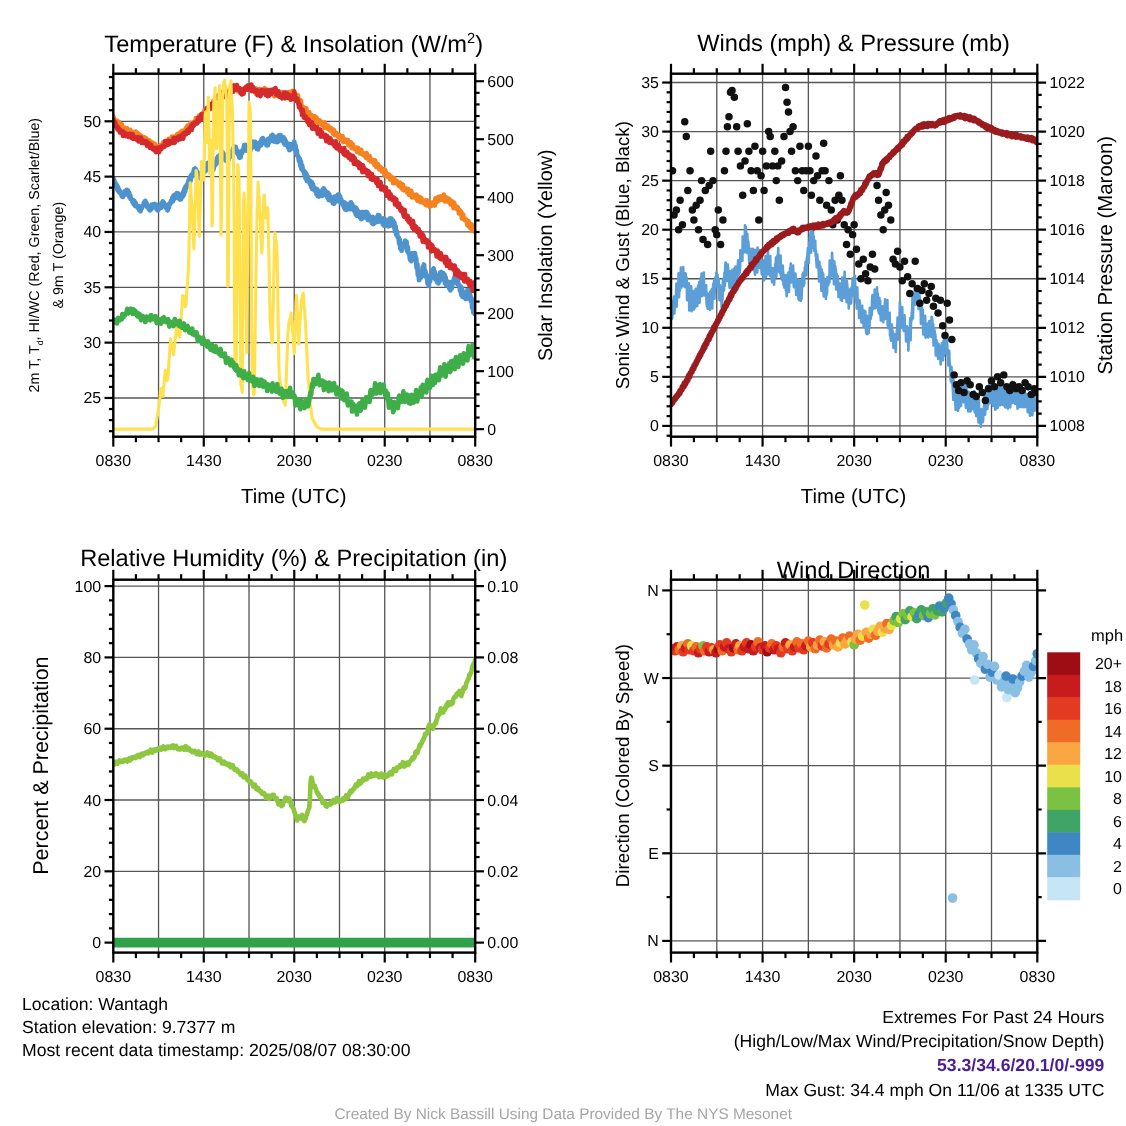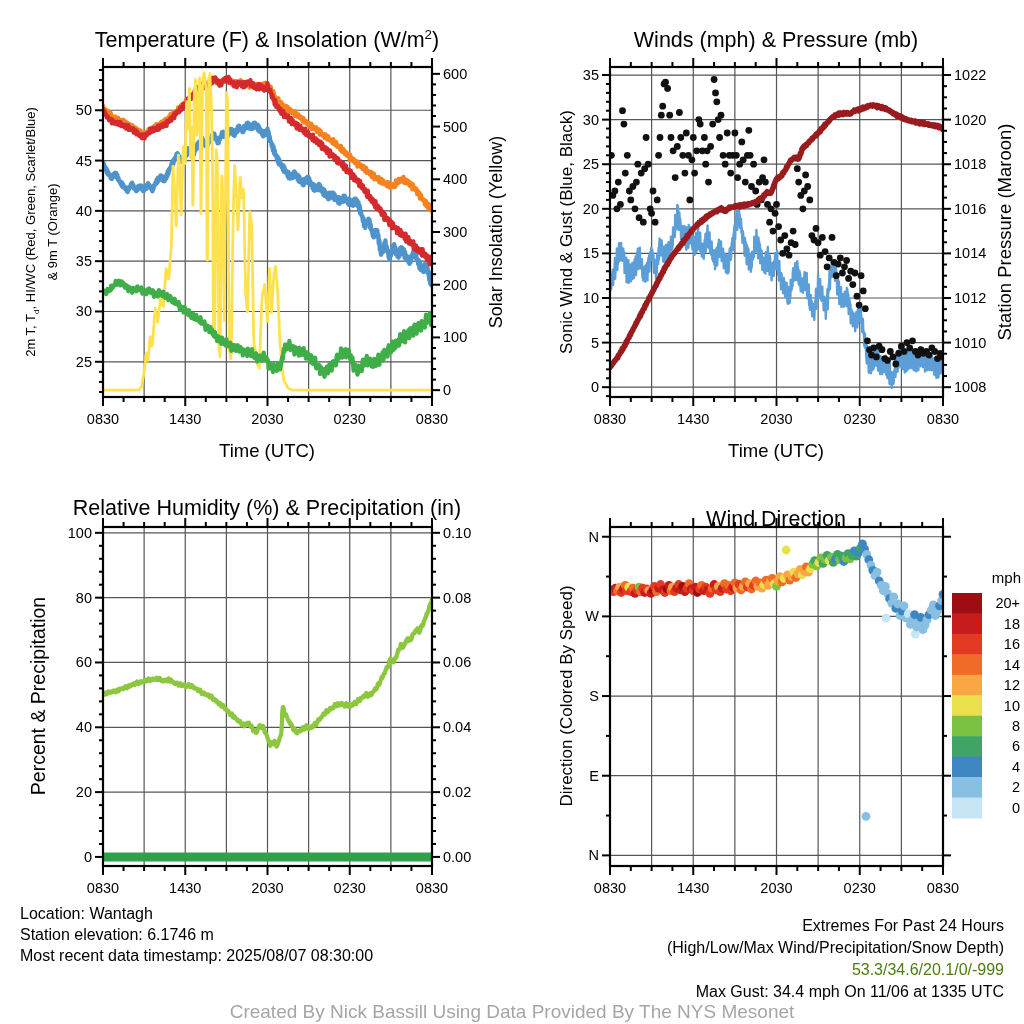--- a/index.html
+++ b/index.html
@@ -8,21 +8,21 @@
   #plot-svg{position:absolute;left:0;top:0;}
   #plot-svg text{font-family:"Liberation Sans", sans-serif;fill:#000;}
   .abs{position:absolute;white-space:nowrap;}
   .ctr{transform:translate(-50%,-50%);text-align:right;}
   .vlab{transform:translate(-50%,-50%) rotate(-90deg);}
   .title{font-size:21.5px;}
   sup{font-size:62%;}
   sub{font-size:62%;}
   .info{font-size:16px;line-height:21px;}
   .extremes{font-size:16px;line-height:22px;text-align:right;}
-  .footer{font-size:19px;color:#a6a6a6;}
+  .footer{font-size:14px;color:#a6a6a6;}
 </style>
 </head>
 <body>
 
 <div class="page">
   <svg id="plot-svg" width="1024" height="1024">
       <g>
         <clipPath id="clip-temp-insolation">
           <rect x="103" y="67" width="329" height="330"></rect>
         </clipPath>
@@ -918,25 +918,25 @@
   <div class="abs vlab" style="left:567px;top:232px;font-size:17px;">Sonic Wind &amp; Gust (Blue, Black)</div>
   <div class="abs vlab" style="left:1005px;top:232px;font-size:18.5px;">Station Pressure (Maroon)</div>
   <div class="abs vlab" style="left:38px;top:696px;font-size:19.5px;">Percent &amp; Precipitation</div>
   <div class="abs vlab" style="left:567px;top:696px;font-size:17px;">Direction (Colored By Speed)</div>
 
   <div class="abs ctr" style="left:267px;top:451px;font-size:18.5px;">Time (UTC)</div>
   <div class="abs ctr" style="left:776px;top:451px;font-size:18.5px;">Time (UTC)</div>
 
   <div class="abs info" style="left:20px;top:903px;">
     <div>Location: Wantagh</div>
-    <div>Station elevation: 6.1746 m</div>
+    <div>Station elevation: 9.7377 m</div>
     <div>Most recent data timestamp: 2025/08/07 08:30:00</div>
   </div>
 
   <div class="abs extremes" style="right:20px;top:915px;">
     <div>Extremes For Past 24 Hours</div>
     <div>(High/Low/Max Wind/Precipitation/Snow Depth)</div>
-    <div id="extremes-values" style="font-weight: normal; color: #4d7c0f;">53.3/34.6/20.1/0/-999</div>
+    <div id="extremes-values" style="font-weight: bold; color: #4c1d95;">53.3/34.6/20.1/0/-999</div>
     <div>Max Gust: 34.4 mph On 11/06 at 1335 UTC</div>
   </div>
 
   <div class="abs ctr footer" style="left:512px;top:1012px;">Created By Nick Bassill Using Data Provided By The NYS Mesonet</div>
 </div>
 
 </body></html>

